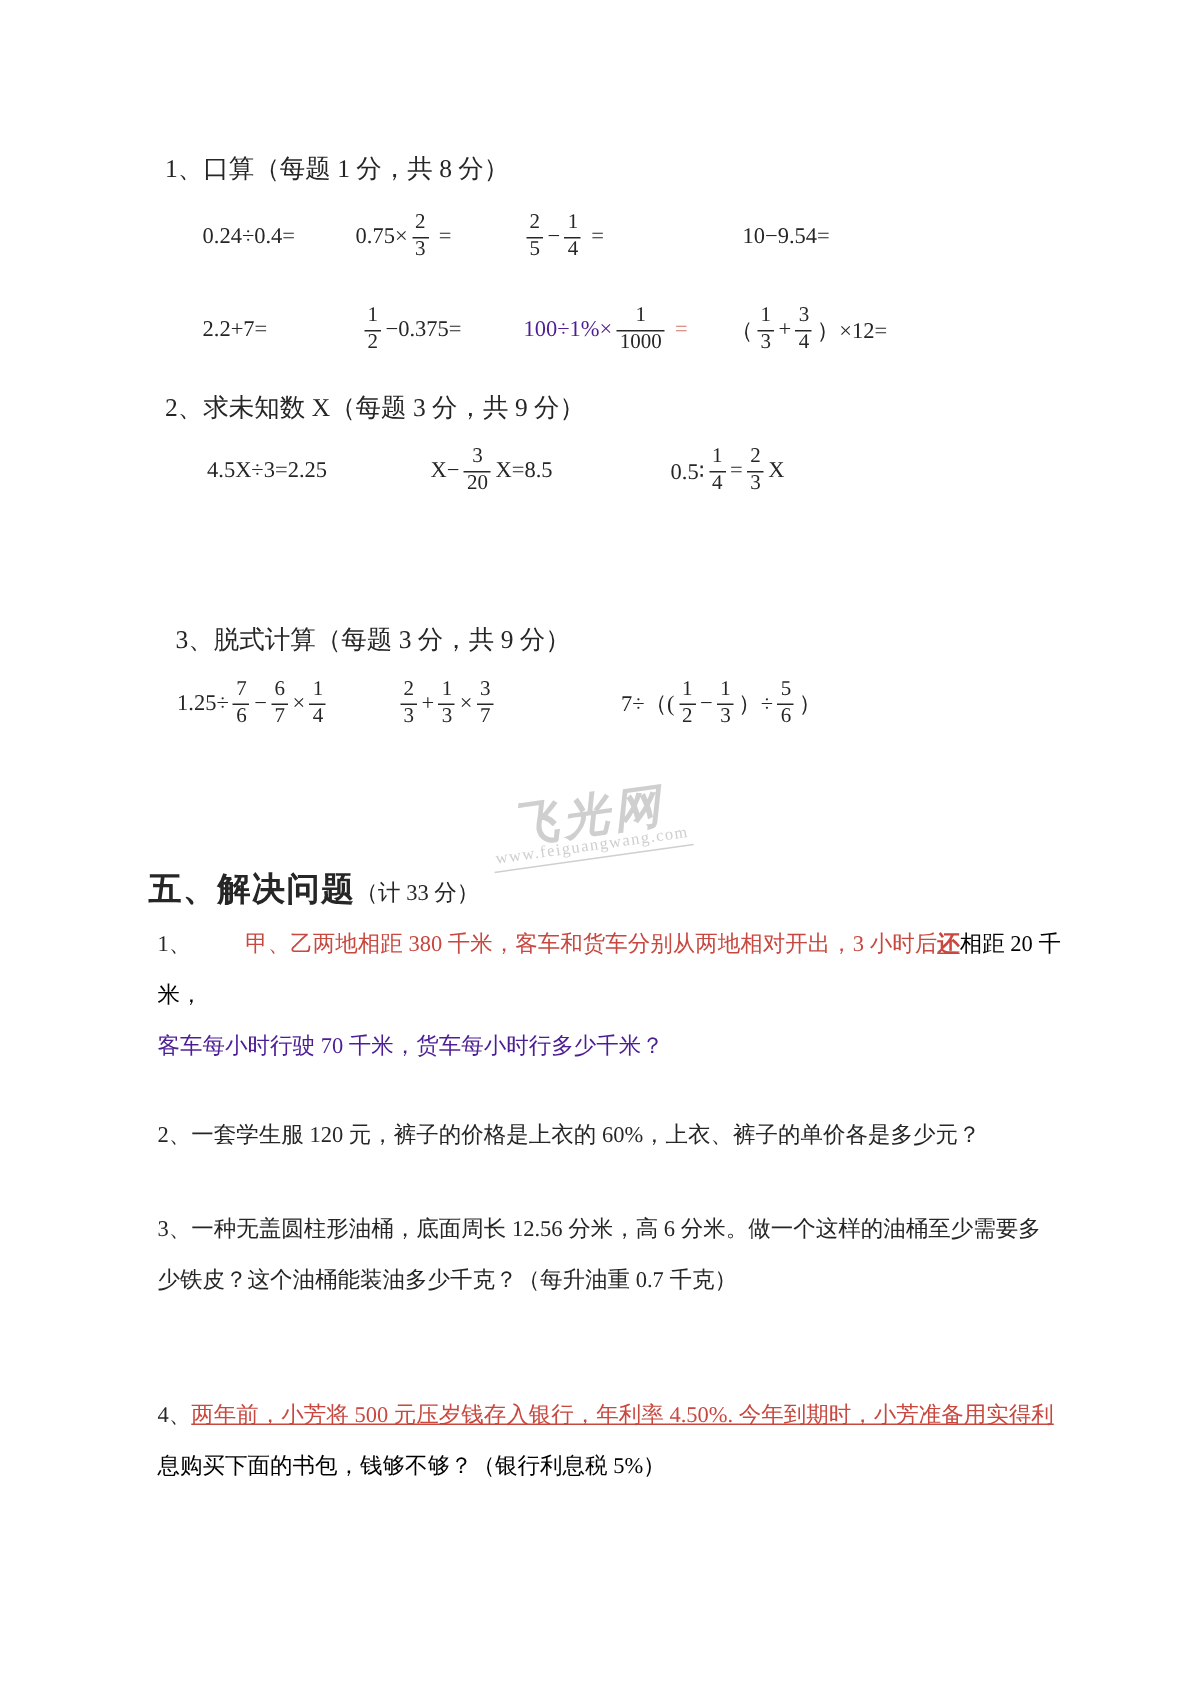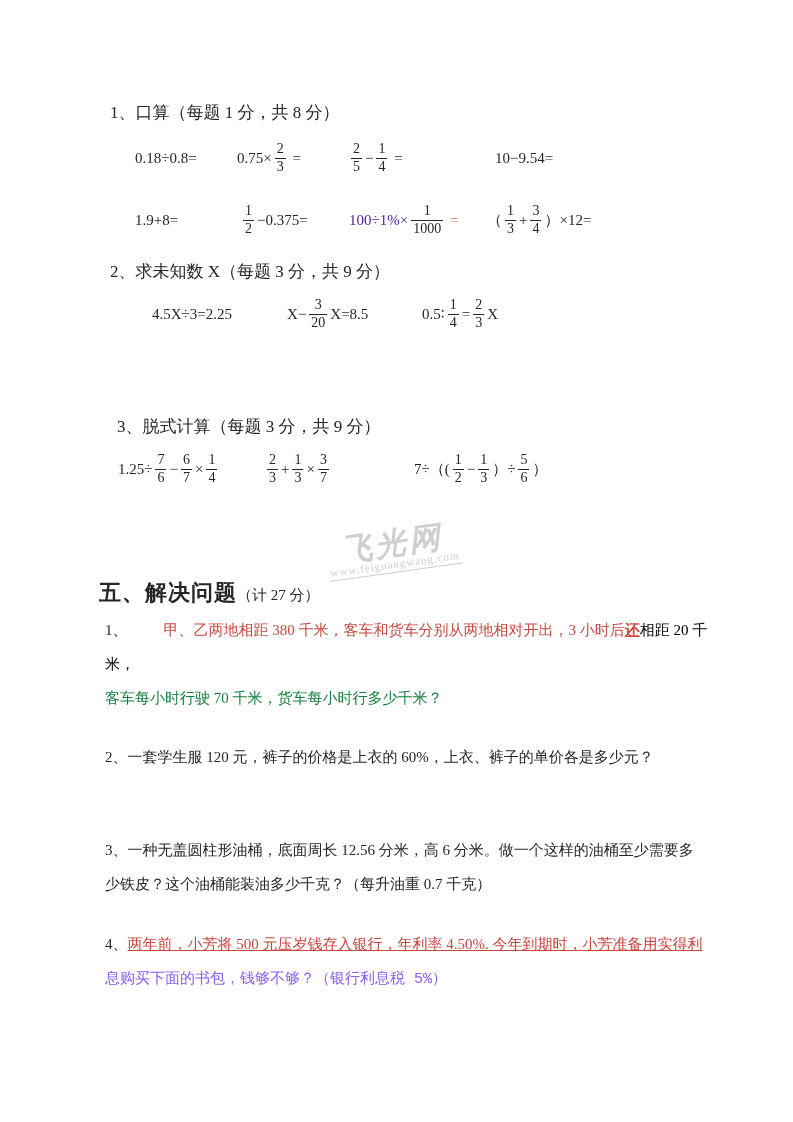--- a/index.html
+++ b/index.html
@@ -25,43 +25,43 @@
     text-align:center;user-select:none;
   }
   .wm-logo{font-size:31px;font-weight:bold;font-style:italic;letter-spacing:3px;line-height:1;}
   .wm-url{font-size:11px;letter-spacing:1px;border-bottom:1px solid currentColor;
           padding:1px 2px 2px 2px;margin-top:-2px;}
 </style>
 </head>
 <body style="color: rgb(38, 38, 38);">
 
 <div class="sec-title" style="left:110px;top:101px">1、口算（每题 1 分，共 8 分）</div>
-<div class="math" style="left:135px;top:136px"><span>0.18÷0.8=</span></div>
+<div class="math" style="left:135px;top:136px"><span>0.24÷0.4=</span></div>
 <div class="math" style="left:237px;top:136px"><span>0.75×</span><span class="frac"><span class="num">2</span><span class="den">3</span></span><span> =</span></div>
 <div class="math" style="left:348px;top:136px"><span class="frac"><span class="num">2</span><span class="den">5</span></span><span>−</span><span class="frac"><span class="num">1</span><span class="den">4</span></span><span> =</span></div>
 <div class="math" style="left:495px;top:136px"><span>10−9.54=</span></div>
-<div class="math" style="left:135px;top:198px"><span>1.9+8=</span></div>
+<div class="math" style="left:135px;top:198px"><span>2.2+7=</span></div>
 <div class="math" style="left:240px;top:198px"><span class="frac"><span class="num">1</span><span class="den">2</span></span><span>−0.375=</span></div>
 <div class="math" style="left:349px;top:198px"><span style="color: #4c1d95;">100÷1%×</span><span class="frac"><span class="num">1</span><span class="den">1000</span></span><span style="color: rgb(208, 117, 106);"> =</span></div>
 <div class="math" style="left:487px;top:198px"><span>（</span><span class="frac"><span class="num">1</span><span class="den">3</span></span><span>+</span><span class="frac"><span class="num">3</span><span class="den">4</span></span><span>）×12=</span></div>
 
 <div class="sec-title" style="left:110px;top:260px">2、求未知数 X（每题 3 分，共 9 分）</div>
-<div class="math" style="left:152px;top:292px"><span>4.5X÷3=2.25</span></div>
+<div class="math" style="left:138px;top:292px"><span>4.5X÷3=2.25</span></div>
 <div class="math" style="left:287px;top:292px"><span>X−</span><span class="frac"><span class="num">3</span><span class="den">20</span></span><span>X=8.5</span></div>
-<div class="math" style="left:422px;top:292px"><span>0.5∶</span><span class="frac"><span class="num">1</span><span class="den">4</span></span><span>=</span><span class="frac"><span class="num">2</span><span class="den">3</span></span><span>X</span></div>
+<div class="math" style="left:447px;top:292px"><span>0.5∶</span><span class="frac"><span class="num">1</span><span class="den">4</span></span><span>=</span><span class="frac"><span class="num">2</span><span class="den">3</span></span><span>X</span></div>
 
 <div class="sec-title" style="left:117px;top:415px">3、脱式计算（每题 3 分，共 9 分）</div>
 <div class="math" style="left:118px;top:447px"><span>1.25÷</span><span class="frac"><span class="num">7</span><span class="den">6</span></span><span>−</span><span class="frac"><span class="num">6</span><span class="den">7</span></span><span>×</span><span class="frac"><span class="num">1</span><span class="den">4</span></span></div>
 <div class="math" style="left:264px;top:447px"><span class="frac"><span class="num">2</span><span class="den">3</span></span><span>+</span><span class="frac"><span class="num">1</span><span class="den">3</span></span><span>×</span><span class="frac"><span class="num">3</span><span class="den">7</span></span></div>
 <div class="math" style="left:414px;top:447px"><span>7÷（(</span><span class="frac"><span class="num">1</span><span class="den">2</span></span><span>−</span><span class="frac"><span class="num">1</span><span class="den">3</span></span><span>）÷</span><span class="frac"><span class="num">5</span><span class="den">6</span></span><span>）</span></div>
 
 <div class="watermark" style="color: rgb(207, 207, 207);">
   <div class="wm-logo">飞光网</div>
   <div class="wm-url">www.feiguangwang.com</div>
 </div>
 
 <div class="solve-head" style="left:99px;top:578px">
-  <span class="big">五、解决问题</span><span class="score">（计 27 分）</span>
+  <span class="big">五、解决问题</span><span class="score">（计 33 分）</span>
 </div>
-<div class="para" style="left:105px;top:613px"><span>1、</span><span style="color: rgb(200, 71, 63); padding-left: 36px;">甲、乙两地相距 380 千米，客车和货车分别从两地相对开出，3 小时后</span><span style="font-weight: bold; text-decoration: underline; color: rgb(200, 71, 63);">还</span><span style="color: #000000;">相距 20 千米，</span><br><span style="color: #15803d;">客车每小时行驶 70 千米，货车每小时行多少千米？</span></div>
+<div class="para" style="left:105px;top:613px"><span>1、</span><span style="color: rgb(200, 71, 63); padding-left: 36px;">甲、乙两地相距 380 千米，客车和货车分别从两地相对开出，3 小时后</span><span style="font-weight: bold; text-decoration: underline; color: rgb(200, 71, 63);">还</span><span style="color: #000000;">相距 20 千米，</span><br><span style="color: #4c1d95;">客车每小时行驶 70 千米，货车每小时行多少千米？</span></div>
 <div class="para" style="left:105px;top:740px"><span>2、一套学生服 120 元，裤子的价格是上衣的 60%，上衣、裤子的单价各是多少元？</span></div>
-<div class="para" style="left:105px;top:833px"><span>3、一种无盖圆柱形油桶，底面周长 12.56 分米，高 6 分米。做一个这样的油桶至少需要多</span><br><span>少铁皮？这个油桶能装油多少千克？（每升油重 0.7 千克）</span></div>
-<div class="para" style="left:105px;top:927px"><span>4、</span><span style="color: rgb(200, 71, 63); text-decoration: underline;">两年前，小芳将 500 元压岁钱存入银行，年利率 4.50%. 今年到期时，小芳准备用实得利</span><br><span style="color: #8b5cf6; font-family: Liberation Mono, monospace;">息购买下面的书包，钱够不够？（银行利息税 5%）</span></div>
+<div class="para" style="left:105px;top:803px"><span>3、一种无盖圆柱形油桶，底面周长 12.56 分米，高 6 分米。做一个这样的油桶至少需要多</span><br><span>少铁皮？这个油桶能装油多少千克？（每升油重 0.7 千克）</span></div>
+<div class="para" style="left:105px;top:927px"><span>4、</span><span style="color: rgb(200, 71, 63); text-decoration: underline;">两年前，小芳将 500 元压岁钱存入银行，年利率 4.50%. 今年到期时，小芳准备用实得利</span><br><span style="color: #000000;">息购买下面的书包，钱够不够？（银行利息税 5%）</span></div>
 
 </body></html>

